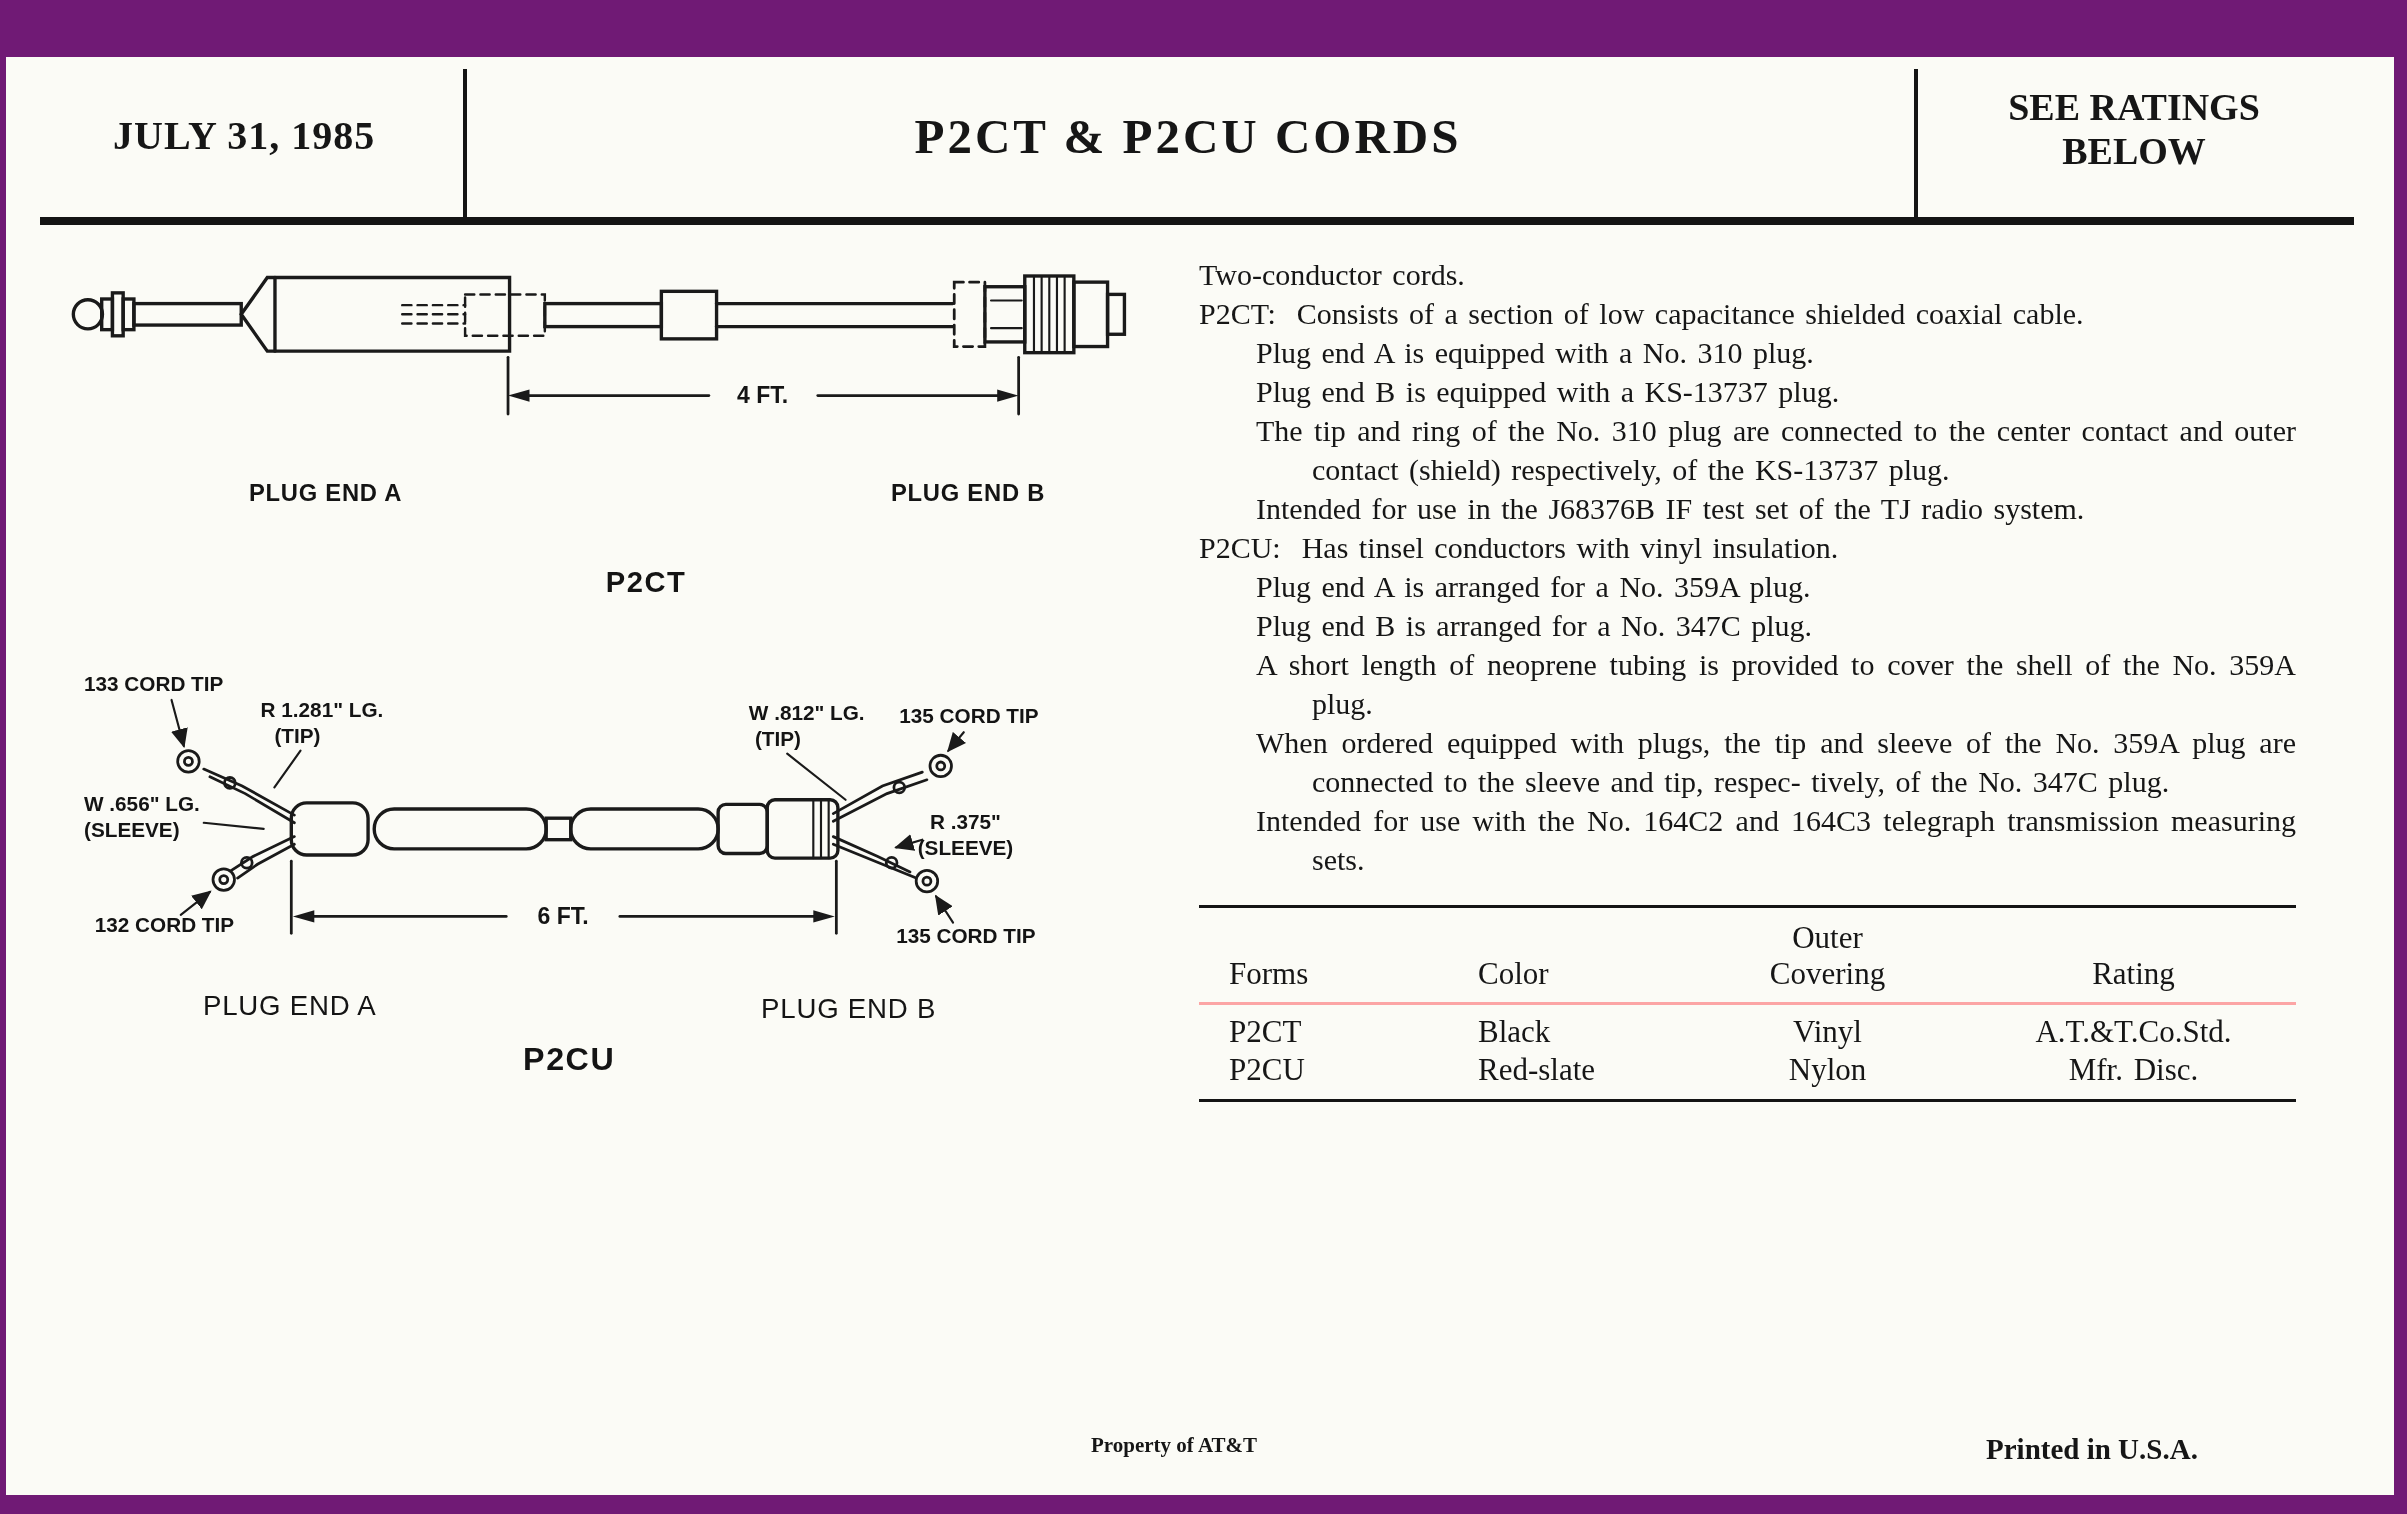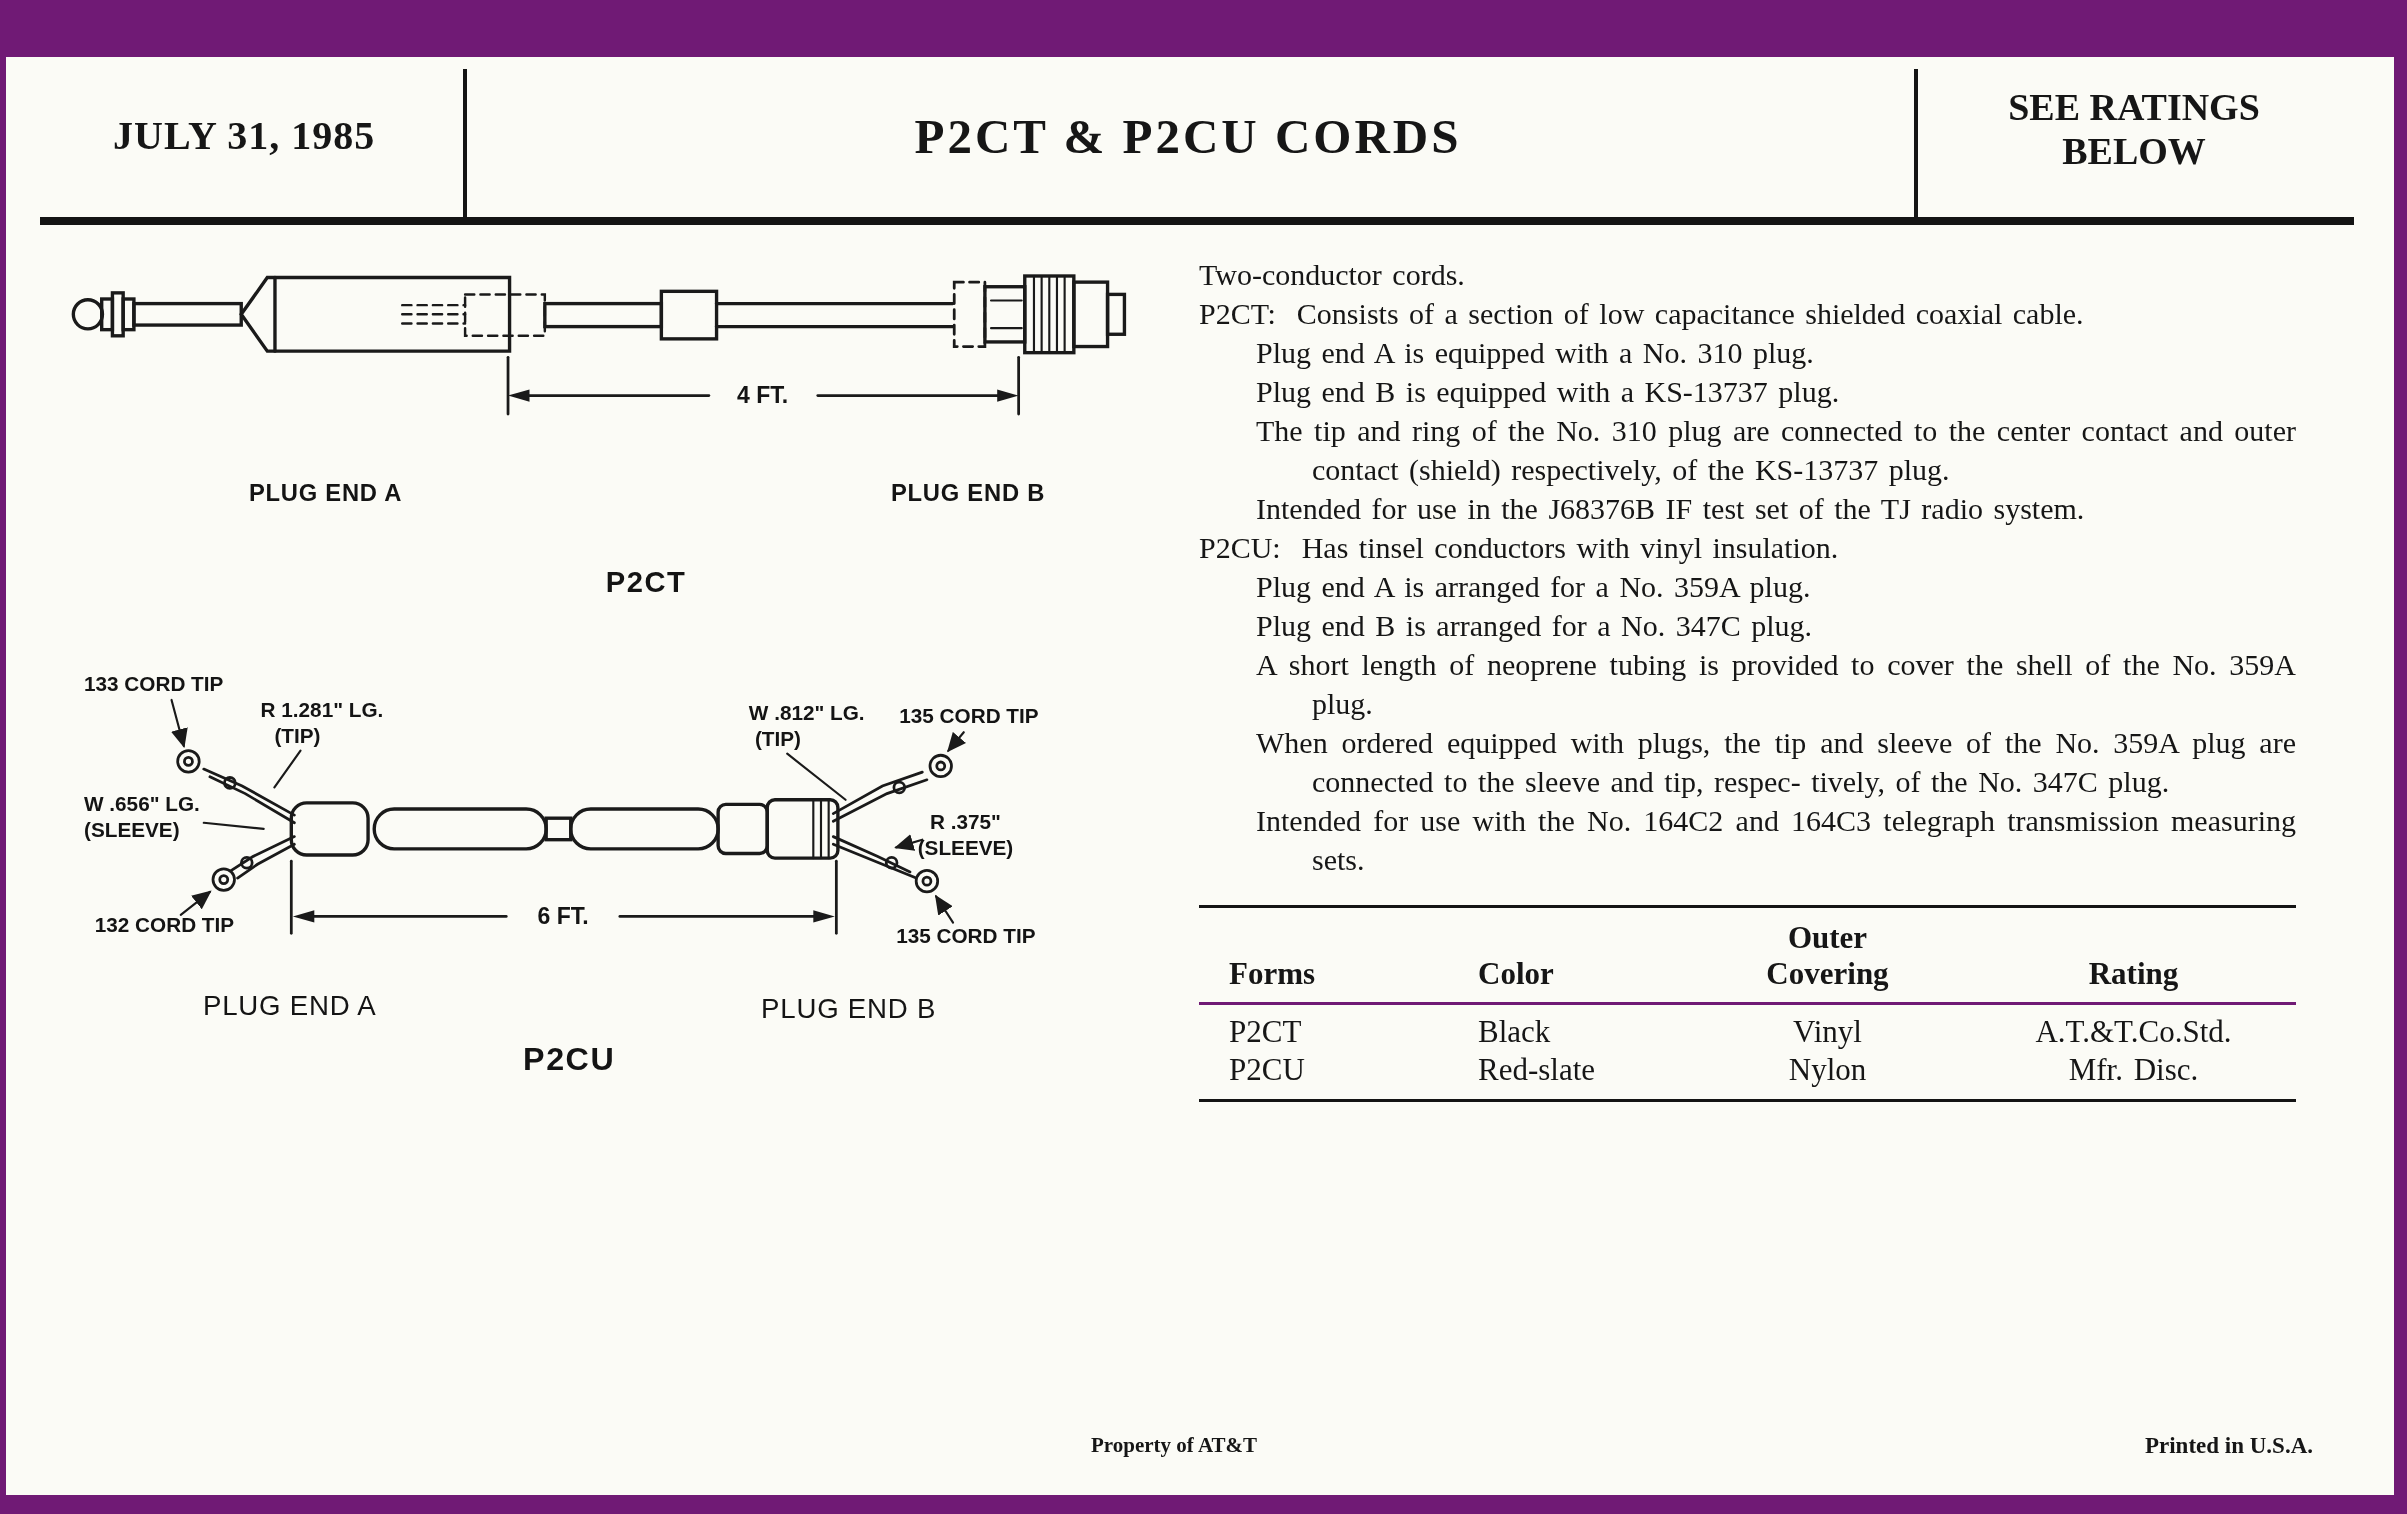--- a/index.html
+++ b/index.html
@@ -51,39 +51,39 @@
   .rc p { margin:0; }
   .p0 { padding-left:113px; text-indent:-113px; }
   .p1 { padding-left:113px; text-indent:-56px; }
 
   
   .ratings-table {
     margin-top:26px; width:100%; border-collapse:collapse;
     font-size:31px; border-top:3px solid #141414; border-bottom:3px solid #141414;
   }
   .ratings-table thead th {
-    font-weight:bold; vertical-align:bottom; border-bottom:3px solid #701a75;
+    font-weight:normal; vertical-align:bottom; border-bottom:3px solid #fca5a5;
     padding:12px 0 10px; white-space:pre-line; line-height:36px;
   }
   .ratings-table td { padding:0; line-height:38px; }
   .ratings-table tbody tr:first-child td { padding-top:8px; }
   .ratings-table tbody tr:last-child td  { padding-bottom:10px; }
   .col-code  { text-align:left;  width:208px; padding-left:30px !important; }
   .col-color { text-align:left;  width:277px; padding-left:71px !important; }
   .col-cover { text-align:center; width:287px; }
   .col-rate  { text-align:center; }
 
   
   .foot-prop {
     position:absolute; left:965px; width:406px; top:1376px; text-align:center;
     font-size:21px; font-weight:bold;
   }
   .foot-printed {
-    position:absolute; left:1980px; width:327px; top:1376px; text-align:right;
-    font-size:23px; font-weight:bold;
+    position:absolute; left:1980px; width:327px; top:1376px; text-align:left;
+    font-size:29px; font-weight:bold;
   }
 </style>
 </head>
 <body>
 
 <div class="scan">
   <div class="page">
 
     <div class="hdr-date">JULY 31, 1985</div>
     <div class="vdiv vdiv1"></div>

